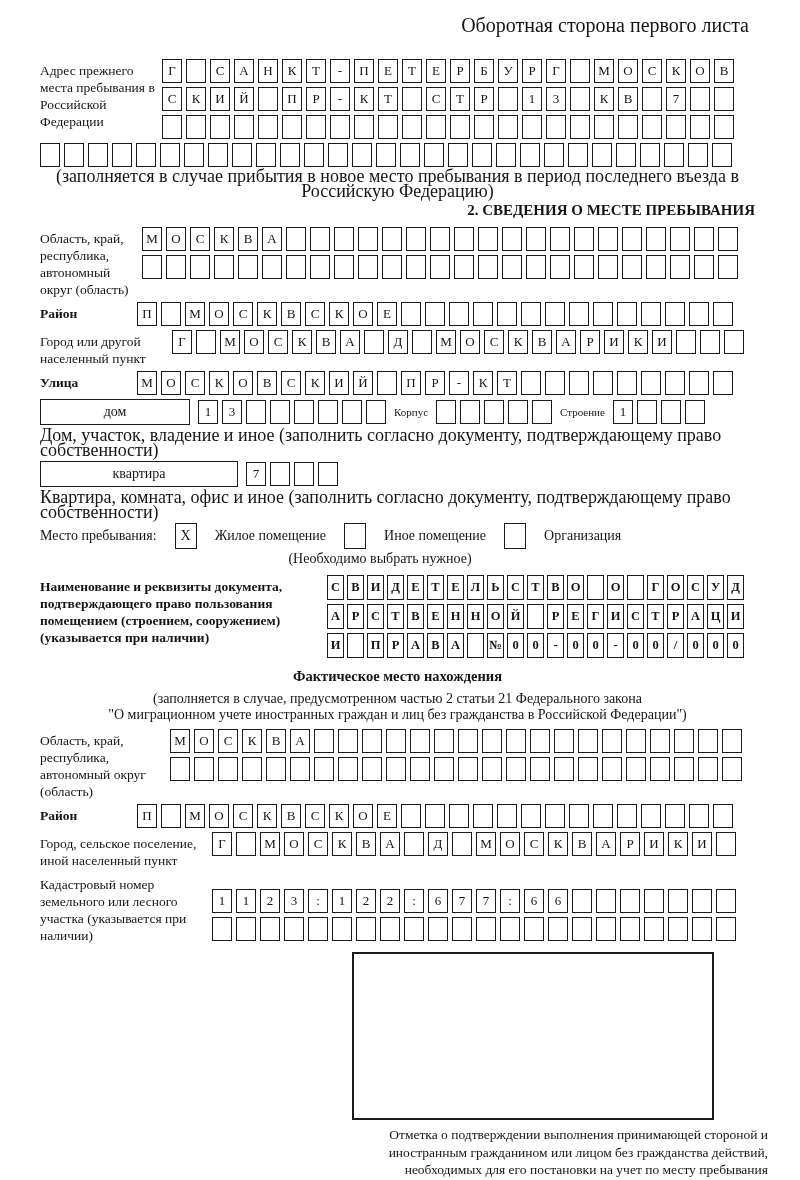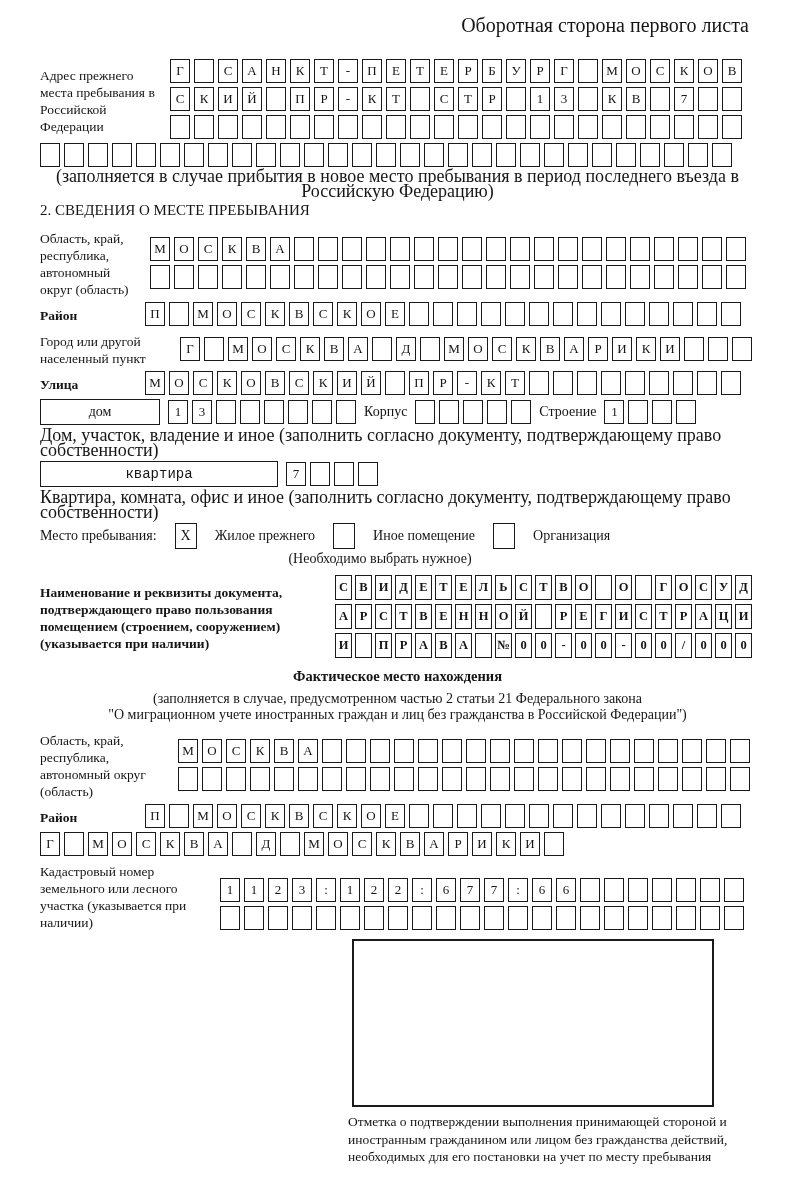--- a/index.html
+++ b/index.html
@@ -6,63 +6,63 @@
   html,body { background:#fff; }
   body {
     width:800px; height:1180px; overflow:hidden;
     color:#151515;
     font-family:"Liberation Serif","DejaVu Serif",serif;
     position:relative;
   }
   .page { padding:14px 45px 0 40px; }
   .head-note { text-align:right; font-size:20px; margin-bottom:22px; padding-right:6px; }
 
-  .frow { display:flex; align-items:center; column-gap:8px; margin-bottom:4px; }
+  .frow { display:flex; align-items:flex-start; margin-bottom:4px; }
   .label { font-size:13.5px; line-height:17px; flex-shrink:0; padding-top:3px; }
   .w120{width:122px;} .w100{width:102px;} .w95{width:97px;font-weight:bold;}
   .w128{width:130px;} .w130{width:132px;} .w170{width:172px;} .w285{width:287px;}
 
   .cells-col { display:flex; flex-direction:column; row-gap:4px; }
   .cellrow { display:flex; column-gap:4px; }
   .cell {
     width:20px; height:24px; border:1.7px solid #1a1a1a;
     display:flex; align-items:center; justify-content:center;
     font-size:13px; flex-shrink:0; background:#fff;
   }
   .cellrow.small { column-gap:3px; }
   .cellrow.small .cell { width:17px; height:25px; font-size:12.5px; }
   .cellrow.chk .cell { width:22px; height:26px; font-size:14px; }
 
   .caption { font-size:18px; line-height:15px; margin:2px 0 3px; }
   .center { text-align:center; }
-  .sec-title { text-align:left; font-weight:normal; font-size:15px; margin:3px 0 8px; }
+  .sec-title { text-align:right; font-weight:bold; font-size:15px; margin:3px 0 8px; }
   .sub-title { text-align:center; font-weight:bold; font-size:14.5px; margin:10px 0 6px; }
 
   .rect {
     border:1.6px solid #1a1a1a; height:26px; flex-shrink:0;
     display:flex; align-items:center; justify-content:center; font-size:14px;
   }
-  .inline-lbl { font-size:14px; line-height:26px; flex-shrink:0; }
+  .inline-lbl { font-size:11px; line-height:26px; flex-shrink:0; }
   .hrow { display:flex; align-items:center; column-gap:8px; margin-bottom:3px; }
 
   .mesto { display:flex; align-items:center; column-gap:14px; font-size:14px; margin:3px 0 2px; }
   .mesto .cellrow { margin:0 4px; }
   .mesto-note { width:400px; margin-left:140px; text-align:center; font-size:14px; margin-top:2px; margin-bottom:8px; }
 
   .doc-block { margin-top:6px; margin-bottom:10px;font-weight:bold; }
 
   .fact-cap { text-align:center; font-size:14px; line-height:16px; }
 
   .stamp-box {
     width:362px; height:168px; border:2px solid #1a1a1a;
     margin-left:312px; margin-top:8px; background:#fff;
   }
   .stamp-caption {
     width:420px; margin-left:308px; margin-top:6px;
-    text-align:left; font-size:13.5px; line-height:17.5px;
+    text-align:right; font-size:13.5px; line-height:17.5px;
   }
 </style>
 </head>
 <body>
 
 <div class="page">
 
   <div class="head-note">Оборотная сторона первого листа</div>
 
   <div class="frow">
@@ -329,21 +329,21 @@
         <span class="cell">&nbsp;</span>
         <span class="cell">&nbsp;</span>
         <span class="cell">&nbsp;</span>
         <span class="cell">&nbsp;</span>
         <span class="cell">&nbsp;</span>
         <span class="cell">&nbsp;</span>
       </div>
   </div>
 
   <div class="hrow">
-    <div class="rect" style="width:120px;">дом</div>
+    <div class="rect" style="width:150px;">дом</div>
     <div class="cellrow">
         <span class="cell">1</span>
         <span class="cell">3</span>
         <span class="cell">&nbsp;</span>
         <span class="cell">&nbsp;</span>
         <span class="cell">&nbsp;</span>
         <span class="cell">&nbsp;</span>
         <span class="cell">&nbsp;</span>
         <span class="cell">&nbsp;</span>
       </div>
@@ -359,36 +359,36 @@
     <div class="cellrow">
         <span class="cell">1</span>
         <span class="cell">&nbsp;</span>
         <span class="cell">&nbsp;</span>
         <span class="cell">&nbsp;</span>
       </div>
   </div>
   <div class="caption">Дом, участок, владение и иное (заполнить согласно документу, подтверждающему право собственности)</div>
 
   <div class="hrow">
-    <div class="rect" style="width:238px;font-family:Liberation Mono, monospace;">квартира</div>
+    <div class="rect" style="width:198px;">квартира</div>
     <div class="cellrow">
         <span class="cell">7</span>
         <span class="cell">&nbsp;</span>
         <span class="cell">&nbsp;</span>
         <span class="cell">&nbsp;</span>
       </div>
   </div>
   <div class="caption">Квартира, комната, офис и иное (заполнить согласно документу, подтверждающему право собственности)</div>
 
   <div class="mesto">
     <span>Место пребывания:</span>
     <div class="cellrow chk">
         <span class="cell">X</span>
       </div>
-    <span>Жилое прежнего</span>
+    <span>Жилое помещение</span>
     <div class="cellrow chk">
         <span class="cell">&nbsp;</span>
       </div>
     <span>Иное помещение</span>
     <div class="cellrow chk">
         <span class="cell">&nbsp;</span>
       </div>
     <span>Организация</span>
   </div>
   <div class="mesto-note">(Необходимо выбрать нужное)</div>
@@ -555,20 +555,21 @@
         <span class="cell">&nbsp;</span>
         <span class="cell">&nbsp;</span>
         <span class="cell">&nbsp;</span>
         <span class="cell">&nbsp;</span>
         <span class="cell">&nbsp;</span>
         <span class="cell">&nbsp;</span>
       </div>
   </div>
 
   <div class="frow">
+    <div class="label w170">Город, сельское поселение, иной населенный пункт</div>
     <div class="cellrow">
         <span class="cell">Г</span>
         <span class="cell">&nbsp;</span>
         <span class="cell">М</span>
         <span class="cell">О</span>
         <span class="cell">С</span>
         <span class="cell">К</span>
         <span class="cell">В</span>
         <span class="cell">А</span>
         <span class="cell">&nbsp;</span>

